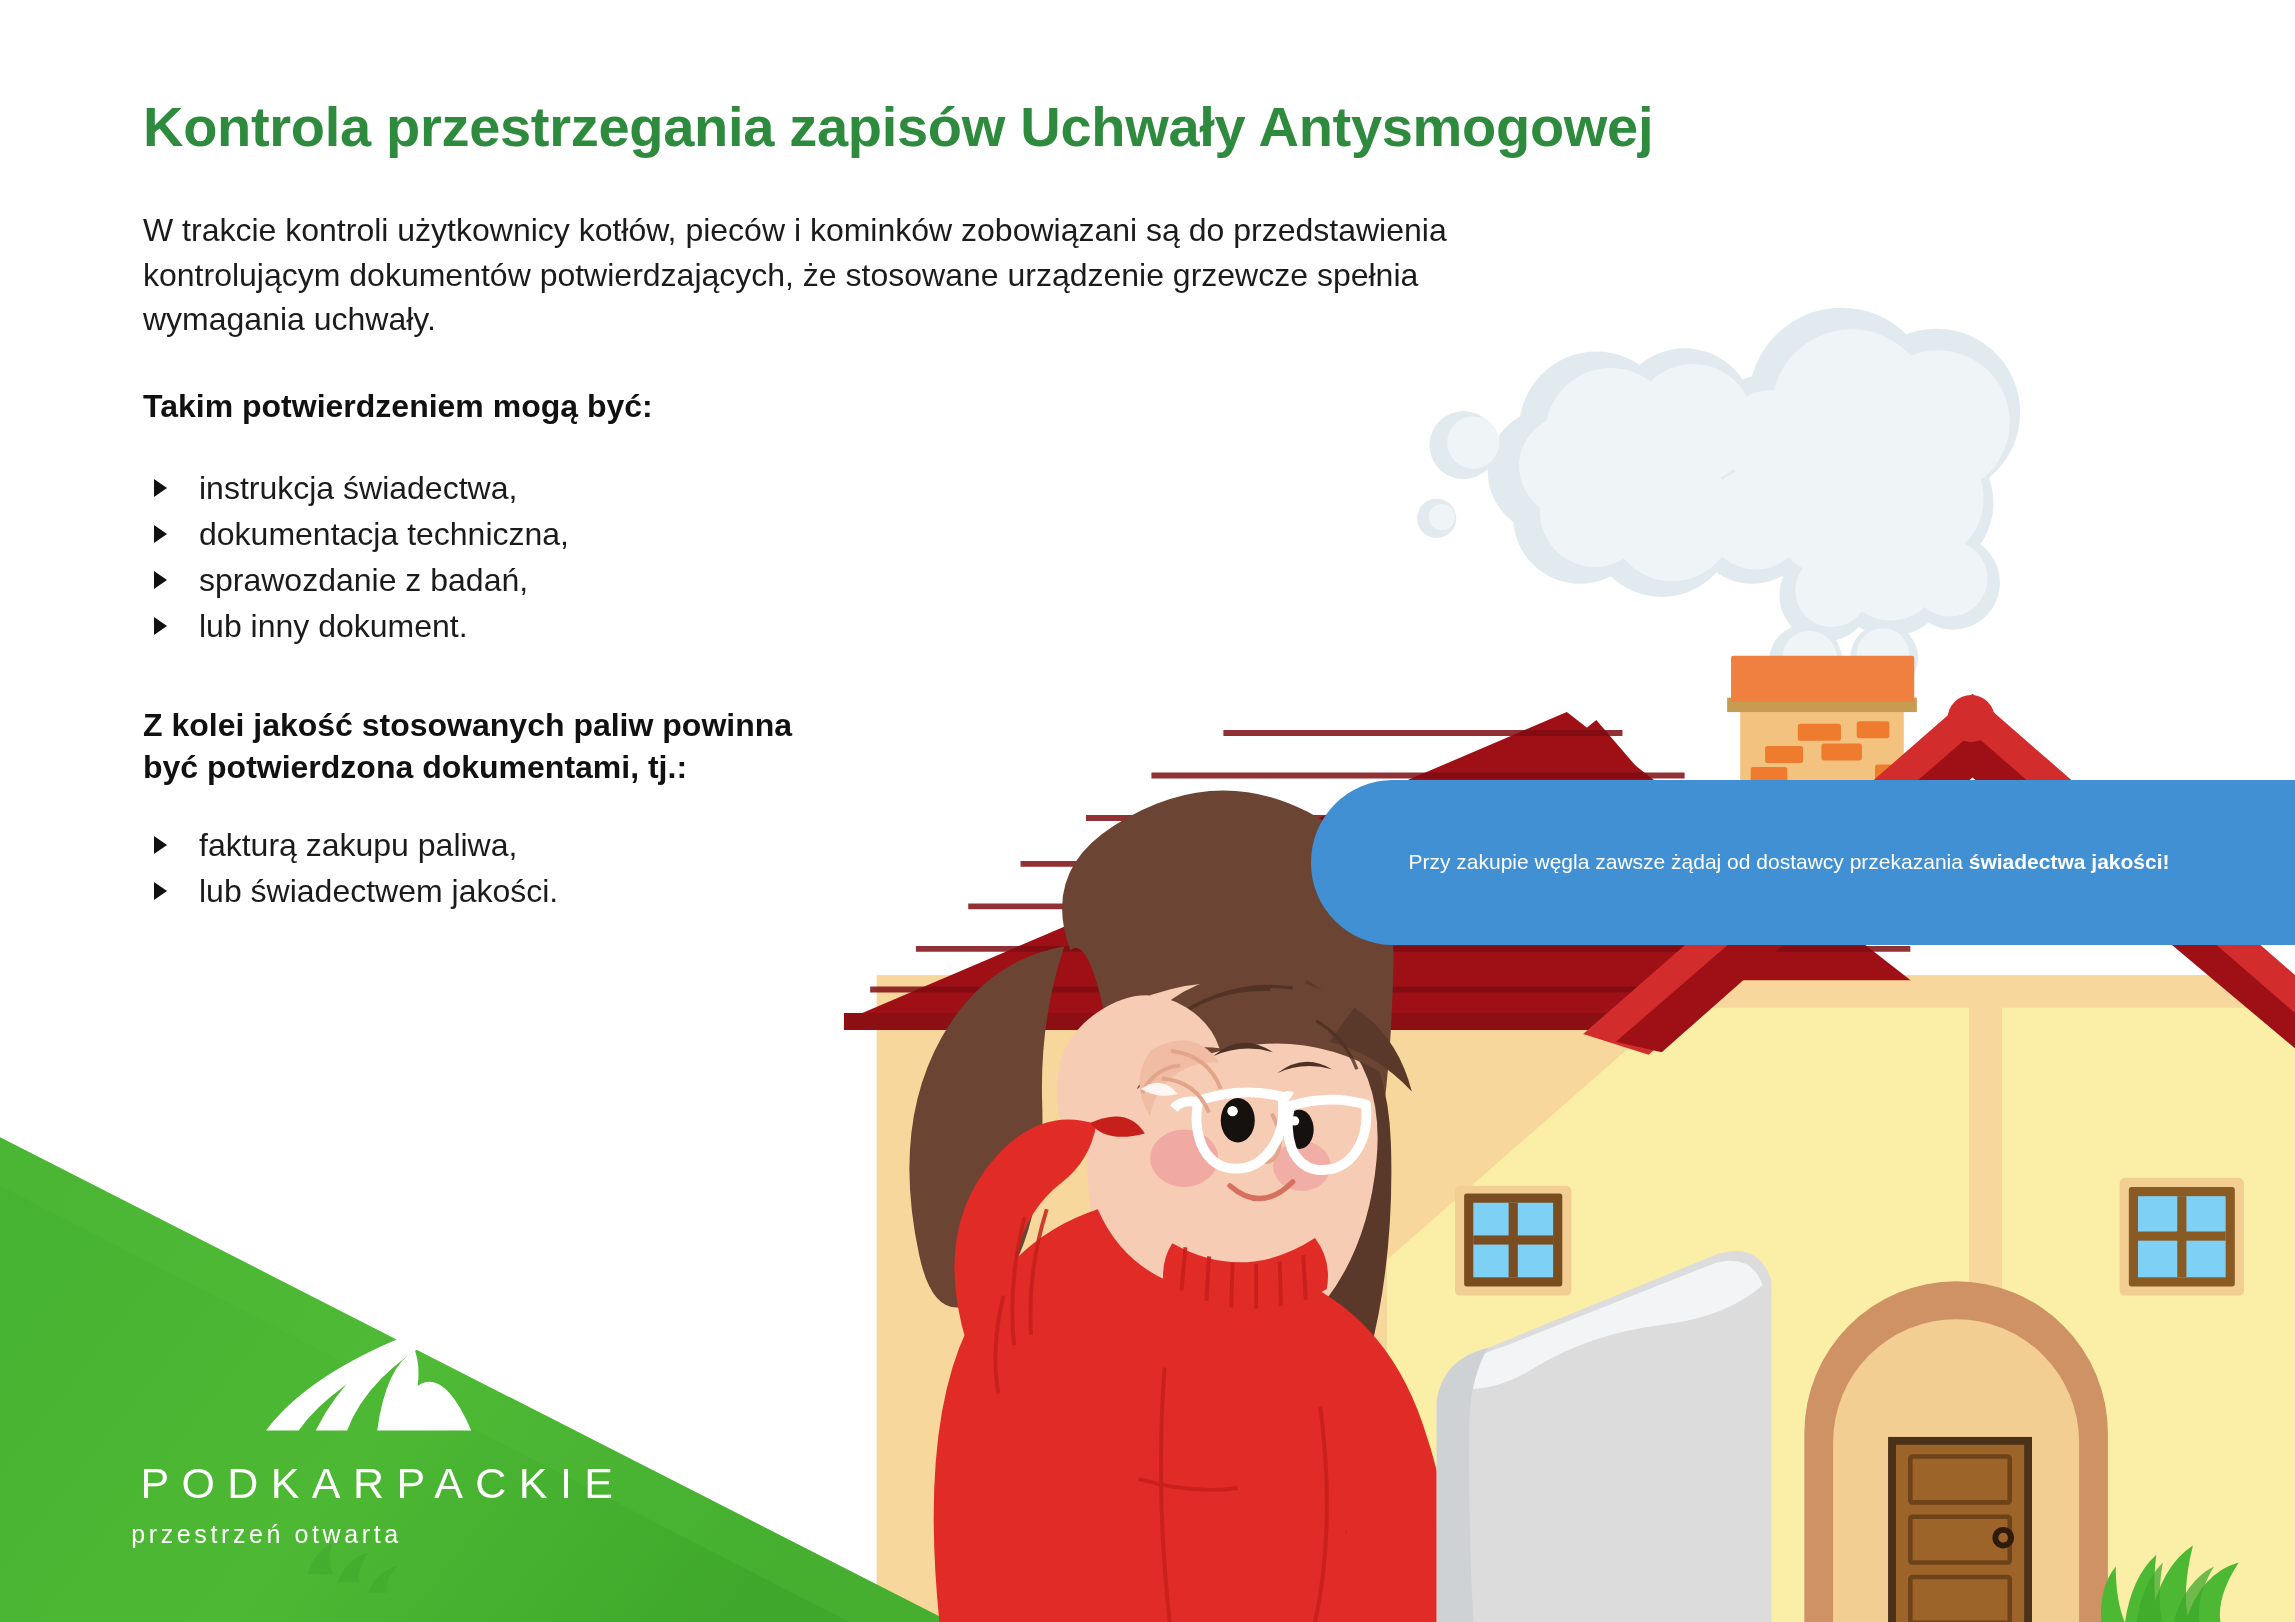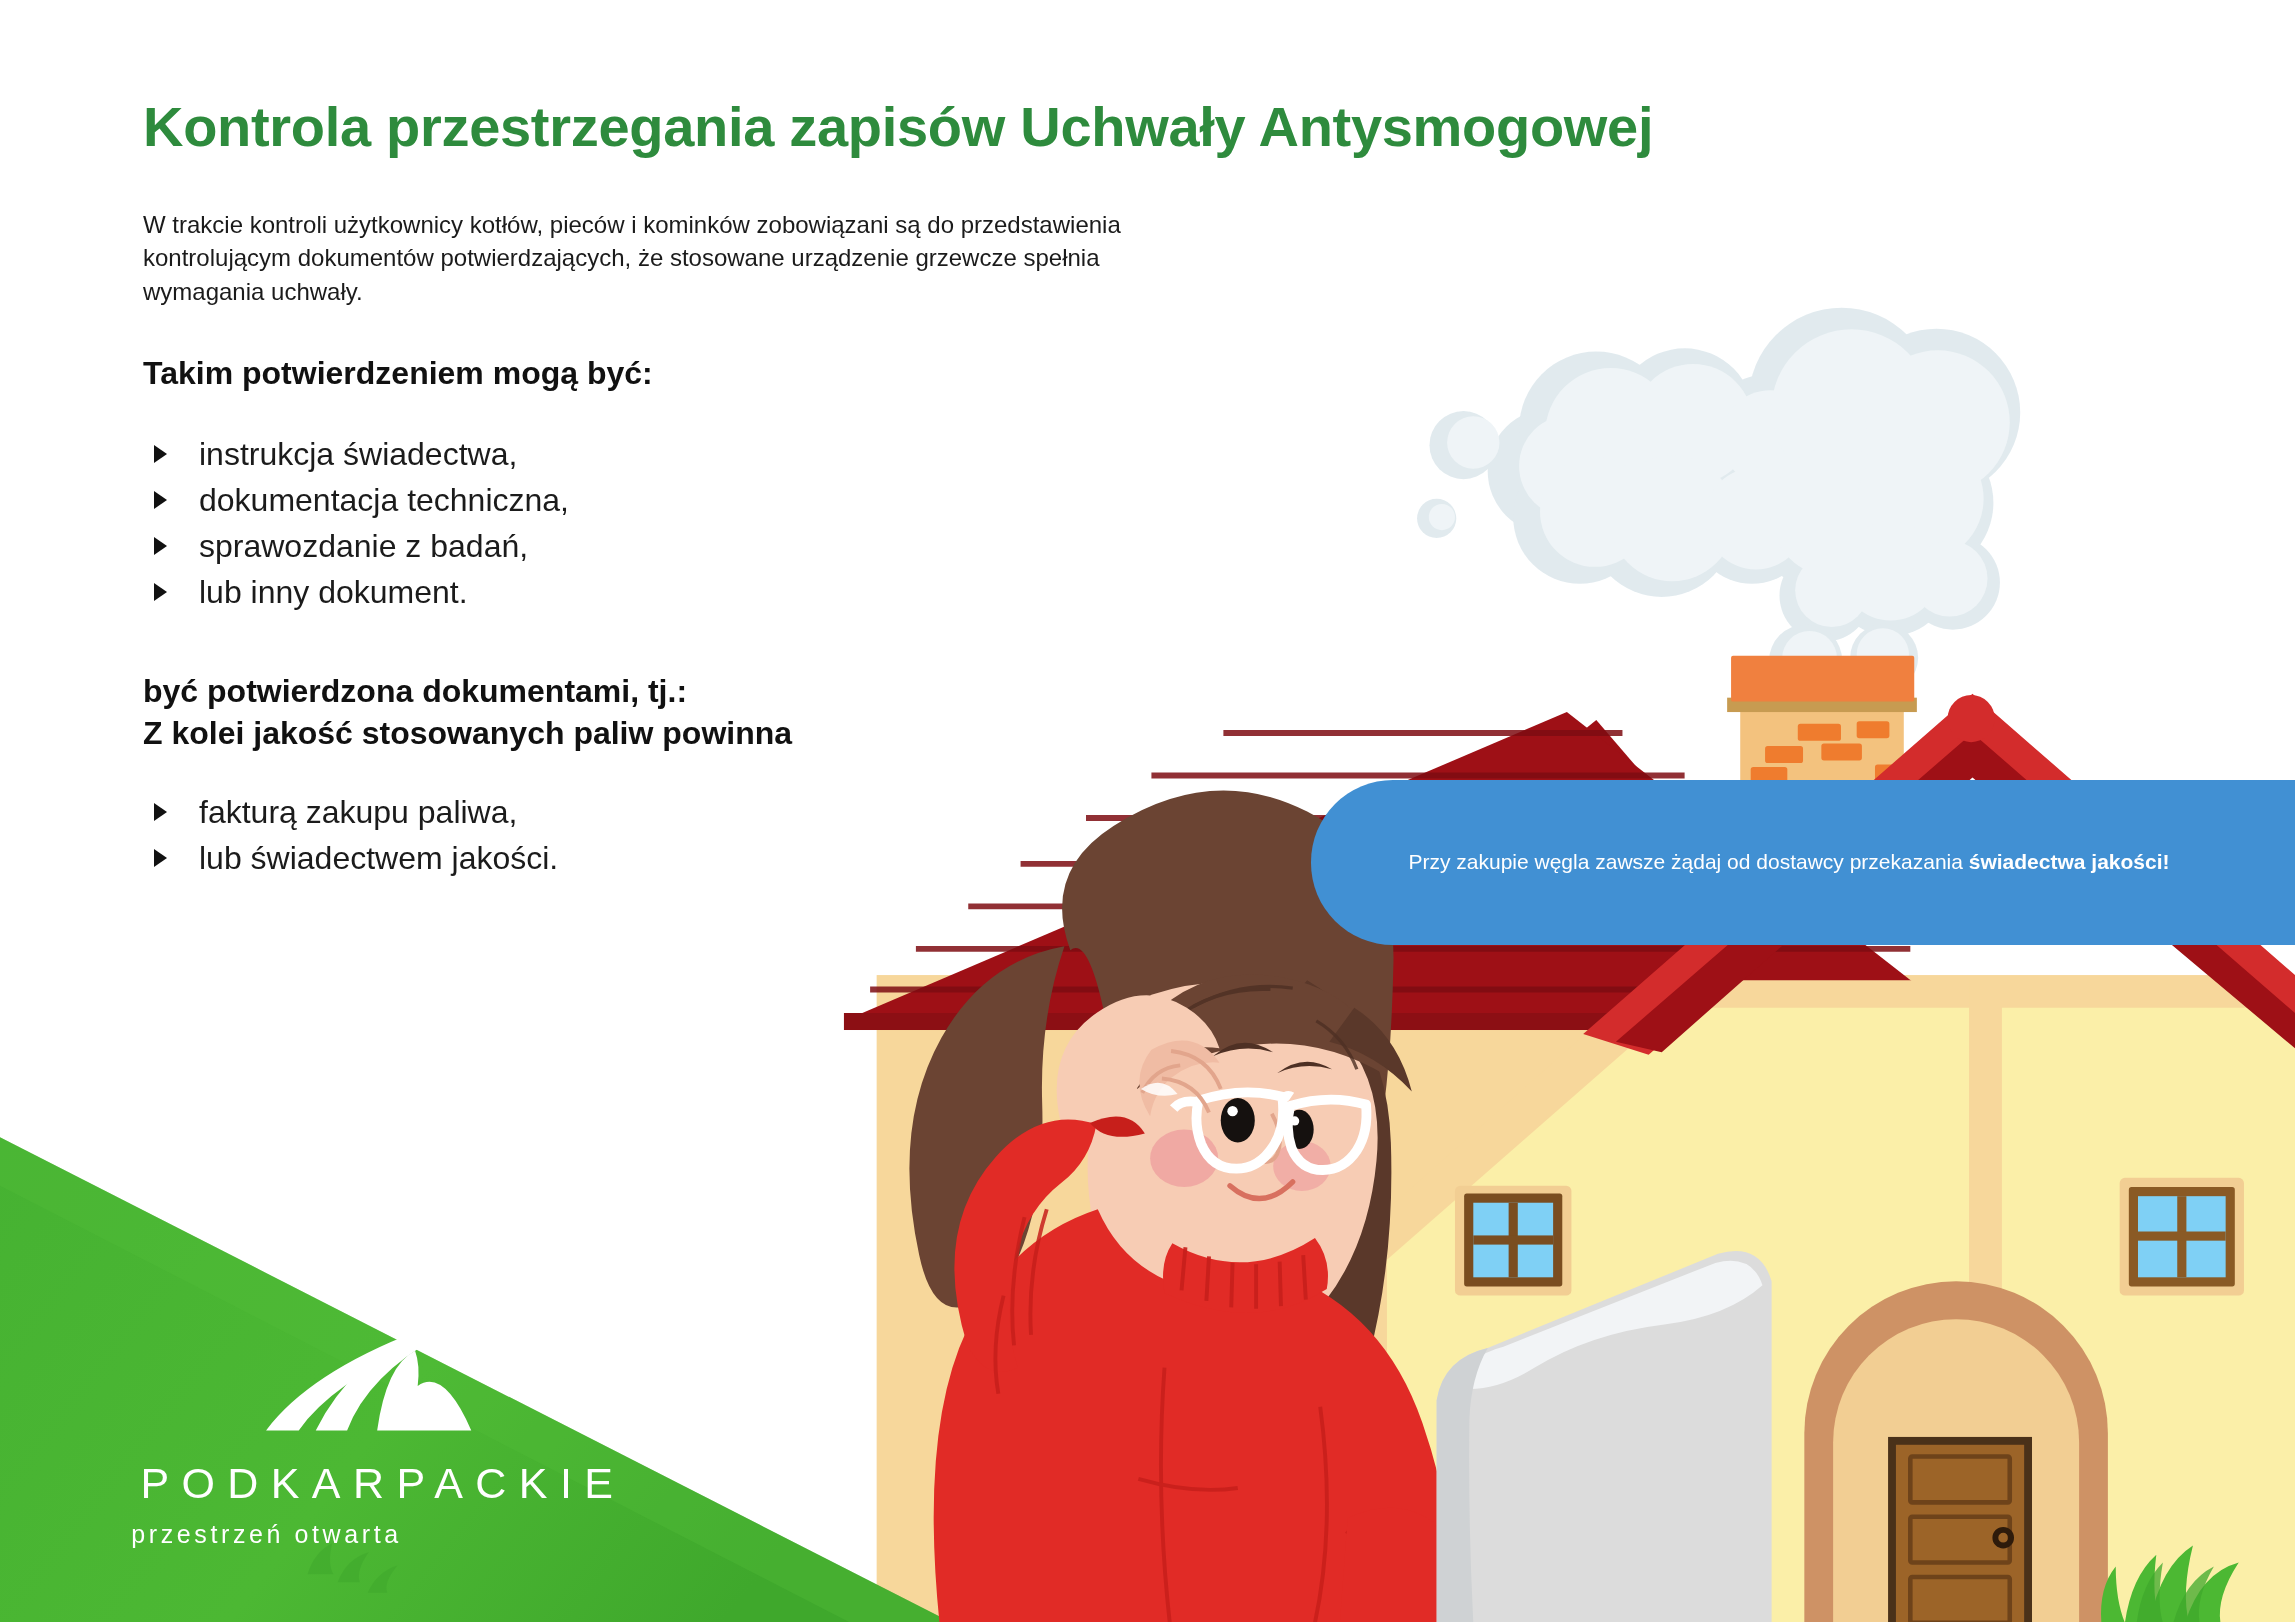--- a/index.html
+++ b/index.html
@@ -23,21 +23,21 @@
     font-size:56px;
     font-weight:bold;
     line-height:1.05;
     letter-spacing:-0.3px;
     margin:0 0 51px 0;
     white-space:nowrap;
   }
 
   .para{
     color:#1b1b1b;
-    font-size:24px;
+    font-size:32px;
     line-height:1.40;
     margin:0;
     max-width:1498px;
     font-weight:400;
   }
   .para .l{display:block;}
 
   .lead-bold{
     color:#111111;
     font-size:32px;
@@ -488,22 +488,22 @@
         <span class="tri"></span>
         <span>sprawozdanie z badań,</span>
       </li>
       <li>
         <span class="tri"></span>
         <span>lub inny dokument.</span>
       </li>
     </ul>
 
     <p class="lead-bold gap2">
+      <span class="l">Z kolei jakość stosowanych paliw powinna</span>
       <span class="l">być potwierdzona dokumentami, tj.:</span>
-      <span class="l">Z kolei jakość stosowanych paliw powinna</span>
     </p>
 
     <ul class="bullets gap3">
       <li>
         <span class="tri"></span>
         <span>fakturą zakupu paliwa,</span>
       </li>
       <li>
         <span class="tri"></span>
         <span>lub świadectwem jakości.</span>

